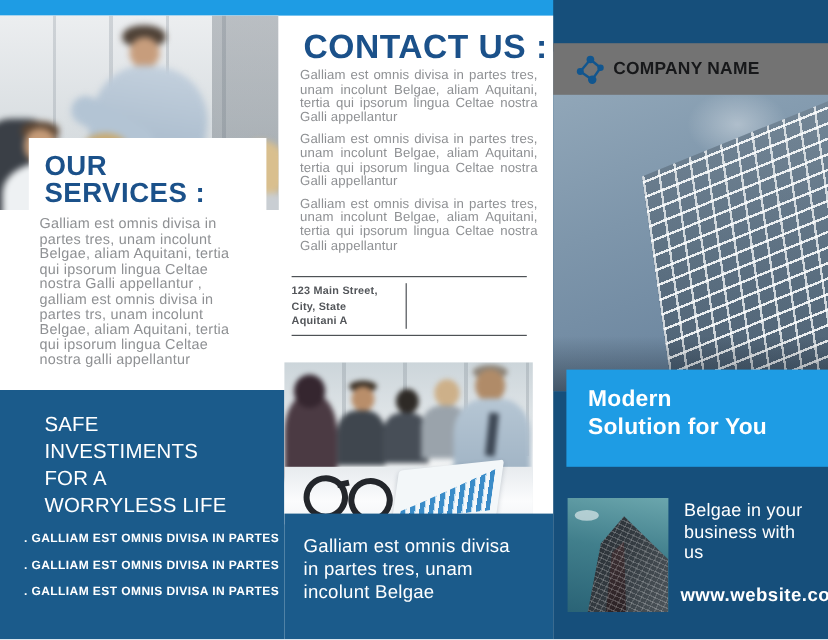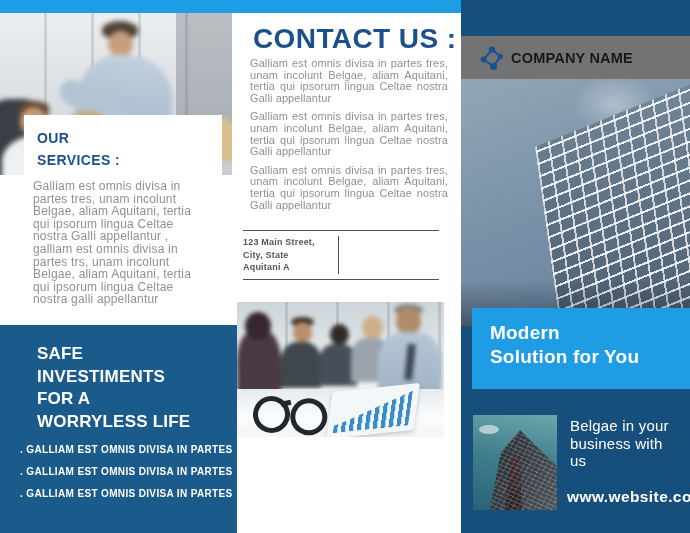--- a/index.html
+++ b/index.html
@@ -27,26 +27,26 @@
   .sh-dark{left:-20px;top:86px;width:72px;height:92px;background:#3a3f46;border-radius:40%;}
   .ml-face{left:20px;top:94px;width:27px;height:29px;background:#c59b78;border-radius:50%;}
   .ml-hair{left:18px;top:88px;width:31px;height:14px;background:#5c4634;border-radius:50% 50% 20% 20%;}
   .ml-shirt{left:2px;top:122px;width:80px;height:58px;background:#eef1f3;border-radius:45% 45% 0 0;}
   .mm-hair{left:70px;top:98px;width:36px;height:22px;background:#c9a96e;border-radius:50%;}
   .mm-shirt{left:56px;top:118px;width:72px;height:58px;background:#f2f4f5;border-radius:45% 45% 0 0;}
   .wr-hair{left:196px;top:104px;width:44px;height:48px;background:#d9bf8e;border-radius:50%;}
   .wr-body{left:204px;top:148px;width:40px;height:32px;background:#c9ced3;}
 
   .services-card{left:24px;top:115px;width:198px;height:212px;background:#ffffff;}
-  .h-blue{margin:0;color:var(--heading,#1B518A);font-weight:800;font-size:14px;line-height:22px;letter-spacing:.4px;}
+  .h-blue{margin:0;color:var(--heading,#1B518A);font-weight:800;font-size:23px;line-height:22px;letter-spacing:.4px;}
   .services-card .h-blue{padding:12px 0 0 13px;}
   .body-gray{color:var(--gray,#8E9093);font-size:12px;line-height:12.6px;letter-spacing:.2px;margin:9px 0 0 9px;width:178px;}
 
   .left-blue{left:0;top:325px;width:237px;height:208px;background:var(--panel-blue,#1B5B8B);}
-  .promo{margin:0;padding:18px 0 0 37px;color:#fff;font-weight:700;font-size:17px;line-height:22.5px;letter-spacing:.2px;}
+  .promo{margin:0;padding:18px 0 0 37px;color:#fff;font-weight:400;font-size:17px;line-height:22.5px;letter-spacing:.2px;}
   .bullet{position:absolute;left:20px;color:#fff;font-weight:700;font-size:10px;letter-spacing:.35px;}
   .b0{top:119px;} .b1{top:141px;} .b2{top:163px;}
   .watermark{position:absolute;left:8px;top:177px;color:rgba(210,216,220,.55);font-size:15px;letter-spacing:.2px;text-shadow:0 1px 1px rgba(0,0,0,.25);}
 
   
   .contact-title{left:253px;top:28px;font-size:28px;}
   .contact-paras{left:250px;top:58px;width:198px;}
   .contact-paras p{margin:0 0 7px 0;color:var(--gray,#8E9093);font-size:11px;line-height:11.6px;letter-spacing:.1px;text-align:justify;}
   .addr-block{left:243px;top:230px;width:196px;}
   .rule{height:0;border-top:1.6px solid #4e5256;margin:0;}
@@ -204,20 +204,23 @@
         <div class="q5t"></div>
         <div class="q5tie"></div>
     </div>
     <div class="pm-table"></div>
     <div class="pm-tab">
       <div class="pm-chart"></div>
     </div>
     <div class="pm-gl"></div>
   </div>
 
+  <div class="abs mid-blue">
+    <p class="caption">Galliam est omnis divisa in partes tres, unam incolunt Belgae</p>
+  </div>
 
   <div class="abs right-base"></div>
 
   <div class="abs sky">
     <div class="tower"></div>
     <div class="sky-shade"></div>
   </div>
 
   <div class="abs top-right">
     <svg class="logo" viewBox="0 0 34 34" width="26" height="26" aria-hidden="true">

